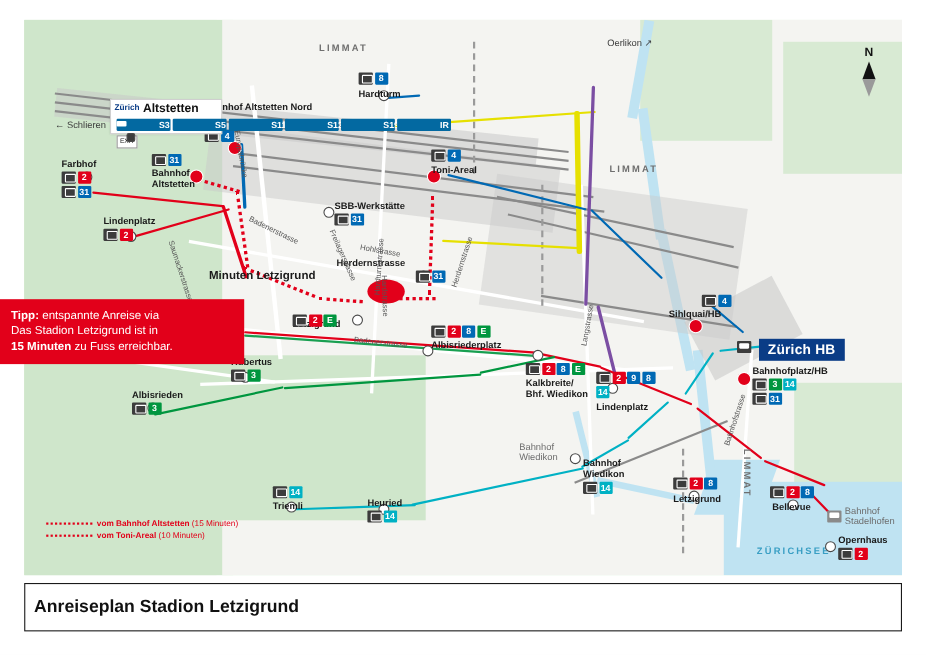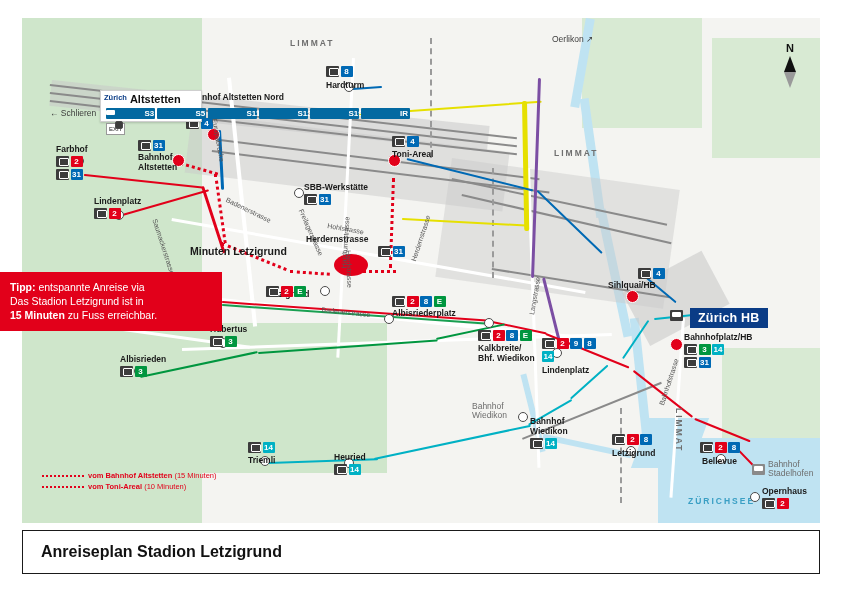--- a/index.html
+++ b/index.html
@@ -76,21 +76,21 @@
   .legend .rtxt b{font-weight:bold;}
 
   
   .compass{position:absolute;text-align:center;}
   .compass .n{font-size:11px;font-weight:bold;color:#111;}
   .compass .arrow{margin:2px auto 0;width:0;height:0;border-left:6px solid transparent;border-right:6px solid transparent;border-bottom:16px solid #111;}
   .compass .arrow2{margin:0 auto;width:0;height:0;border-left:6px solid transparent;border-right:6px solid transparent;border-top:16px solid #9a9a9a;}
 
   
   .footer{position:absolute;left:22px;top:530px;width:796px;height:42px;border:1px solid #1a1a1a;background:#fff;display:flex;align-items:center;}
-  .footer .ftitle{font-size:16px;font-weight:bold;color:#111;margin-left:18px;}
+  .footer .ftitle{font-size:16px;font-weight:bold;color:#111;margin-left:8px;}
   .footer .logos{margin-left:auto;display:flex;align-items:center;gap:18px;margin-right:16px;}
   .lg-vbz{display:flex;align-items:center;gap:3px;}
   .pill{display:inline-block;background:#0a3c86;color:#fff;font-size:7px;font-weight:bold;border-radius:7px;padding:2px 5px;}
   .pill2{display:inline-block;background:#0a3c86;color:#fff;font-size:7px;font-weight:bold;border-radius:7px;padding:2px 5px;}
   .lg-sbb{display:flex;align-items:center;gap:5px;}
   .sbbmark{width:22px;height:14px;background:#e2001a;position:relative;border-radius:1px;}
   .sbbmark:before{content:"";position:absolute;left:3px;top:6px;width:16px;height:2px;background:#fff;}
   .sbbmark:after{content:"";position:absolute;left:9px;top:2px;width:2px;height:10px;background:#fff;box-shadow:4px 0 0 #fff;}
   .sbbtxt{font-size:12px;font-weight:bold;color:#e2001a;letter-spacing:.3px;}
   .lg-gv{font-size:7.5px;font-weight:bold;color:#3c3c3c;letter-spacing:.2px;}

